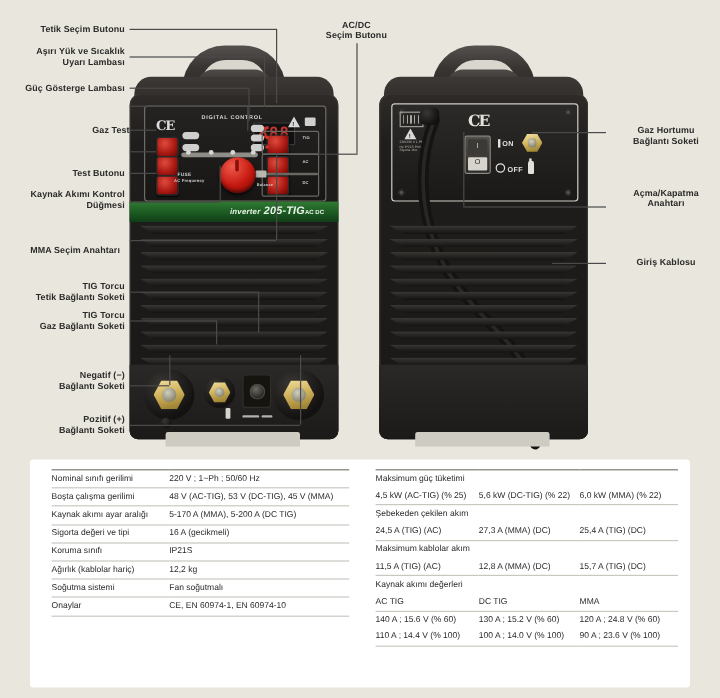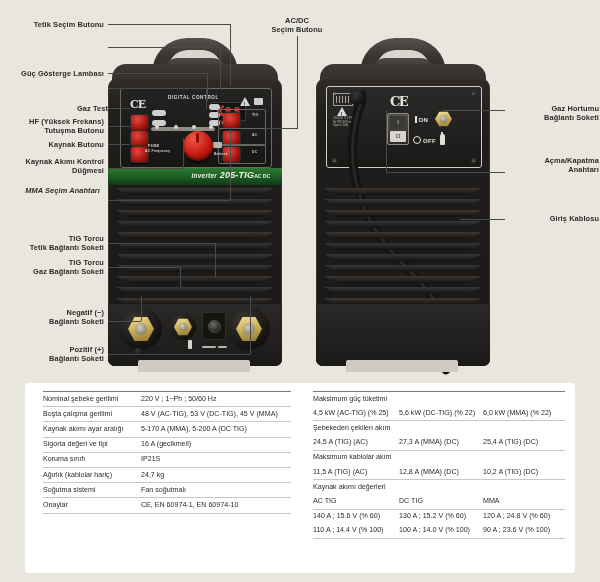--- a/index.html
+++ b/index.html
@@ -17,21 +17,21 @@
   .lbl{
     position:absolute;
     font-size:7.4px;
     line-height:9.2px;
     font-weight:bold;
     color:#2b2b2b;
     white-space:pre;
     letter-spacing:.1px;
   }
   .lbl.r{text-align:right;}
-  .lbl.l{text-align:right;}
+  .lbl.l{text-align:center;}
   .lbl.c{text-align:center;}
 
   
   .ld{position:absolute;background:#4a4a4a;}
   .ldh{height:1px;}
   .ldv{width:1px;}
 
   
   #front{
     position:absolute;left:106px;top:38px;width:178px;height:330px;
@@ -375,28 +375,28 @@
       <div class="vent" style="top:77px;"></div>
       <div class="vent" style="top:88px;"></div>
       <div class="vent" style="top:99px;"></div>
       <div class="vent" style="top:110px;"></div>
     </div>
     <div class="shelf"></div>
     <div class="foot"></div>
   </div>
 
   <div class="lbl r" style="left:0px;top:20px;width:104px;">Tetik Seçim Butonu</div>
+  <div class="lbl r" style="left:0px;top:38px;width:104px;">Aşırı Yük ve Sıcaklık
+Uyarı Lambası</div>
   <div class="lbl r" style="left:0px;top:69px;width:104px;">Güç Gösterge Lambası</div>
   <div class="lbl r" style="left:0px;top:104px;width:108px;">Gaz Test</div>
-  <div class="lbl r" style="left:0px;top:117px;width:104px;">HF (Yüksek Frekans)
-Tutuşma Butonu</div>
-  <div class="lbl r" style="left:0px;top:140px;width:104px;">Kaynak Butonu</div>
+  <div class="lbl r" style="left:0px;top:140px;width:104px;">Test Butonu</div>
   <div class="lbl r" style="left:0px;top:157px;width:104px;">Kaynak Akımı Kontrol
 Düğmesi</div>
-  <div class="lbl r" style="left:0px;top:186px;width:100px;font-style:italic;">MMA Seçim Anahtarı</div>
+  <div class="lbl r" style="left:0px;top:204px;width:100px;">MMA Seçim Anahtarı</div>
   <div class="lbl r" style="left:0px;top:234px;width:104px;">TIG Torcu
 Tetik Bağlantı Soketi</div>
   <div class="lbl r" style="left:0px;top:258px;width:104px;">TIG Torcu
 Gaz Bağlantı Soketi</div>
   <div class="lbl r" style="left:0px;top:308px;width:104px;">Negatif (−)
 Bağlantı Soketi</div>
   <div class="lbl r" style="left:0px;top:345px;width:104px;">Pozitif (+)
 Bağlantı Soketi</div>
 
   <div class="lbl c" style="left:262px;top:16px;width:70px;">AC/DC
@@ -453,42 +453,42 @@
   <div class="ld ldh" style="left:386px;top:172px;width:119px;"></div>
 
   <div class="ld ldh" style="left:460px;top:219px;width:45px;"></div>
 
   <div id="tablecard">
 
     <div class="tcol left">
       <table class="spec">
         <tbody id="leftbody">
             <tr class="topline">
-              <td class="k">Nominal şebeke gerilimi</td>
+              <td class="k">Nominal sınıfı gerilimi</td>
               <td>220 V ; 1~Ph ; 50/60 Hz</td>
             </tr>
             <tr>
               <td class="k">Boşta çalışma gerilimi</td>
               <td>48 V (AC-TIG), 53 V (DC-TIG), 45 V (MMA)</td>
             </tr>
             <tr>
               <td class="k">Kaynak akımı ayar aralığı</td>
               <td>5-170 A (MMA), 5-200 A (DC TIG)</td>
             </tr>
             <tr>
               <td class="k">Sigorta değeri ve tipi</td>
               <td>16 A (gecikmeli)</td>
             </tr>
             <tr>
               <td class="k">Koruma sınıfı</td>
               <td>IP21S</td>
             </tr>
             <tr>
               <td class="k">Ağırlık (kablolar hariç)</td>
-              <td>24,7 kg</td>
+              <td>12,2 kg</td>
             </tr>
             <tr>
               <td class="k">Soğutma sistemi</td>
               <td>Fan soğutmalı</td>
             </tr>
             <tr>
               <td class="k">Onaylar</td>
               <td>CE, EN 60974-1, EN 60974-10</td>
             </tr>
           </tbody>
@@ -513,21 +513,21 @@
               <td class="c1 num">24,5 A (TIG) (AC)</td>
               <td class="c2 num">27,3 A (MMA) (DC)</td>
               <td class="c3 num">25,4 A (TIG) (DC)</td>
             </tr>
             <tr class="noline">
               <td colspan="3">Maksimum kablolar akım</td>
             </tr>
             <tr class="">
               <td class="c1 num">11,5 A (TIG) (AC)</td>
               <td class="c2 num">12,8 A (MMA) (DC)</td>
-              <td class="c3 num">10,2 A (TIG) (DC)</td>
+              <td class="c3 num">15,7 A (TIG) (DC)</td>
             </tr>
             <tr class="noline">
               <td colspan="3">Kaynak akımı değerleri</td>
             </tr>
             <tr class="hdrow">
               <td class="c1">AC TIG</td>
               <td class="c2">DC TIG</td>
               <td class="c3">MMA</td>
             </tr>
             <tr class="noline">

